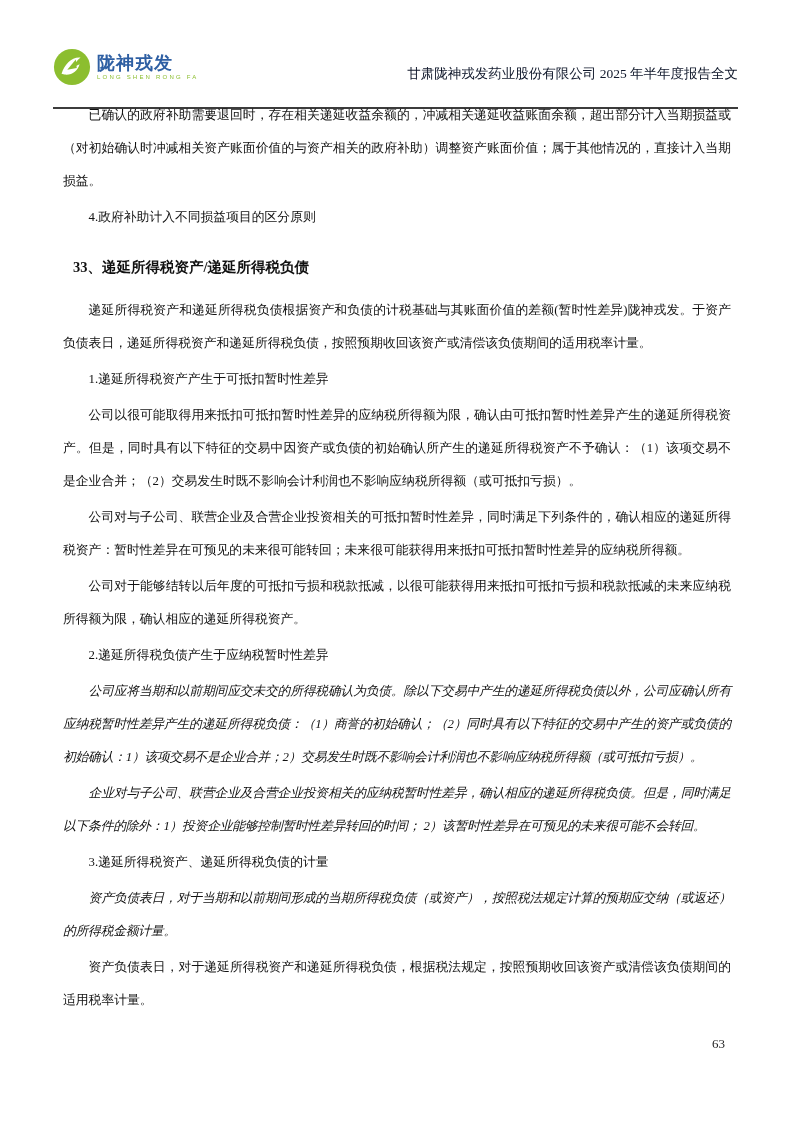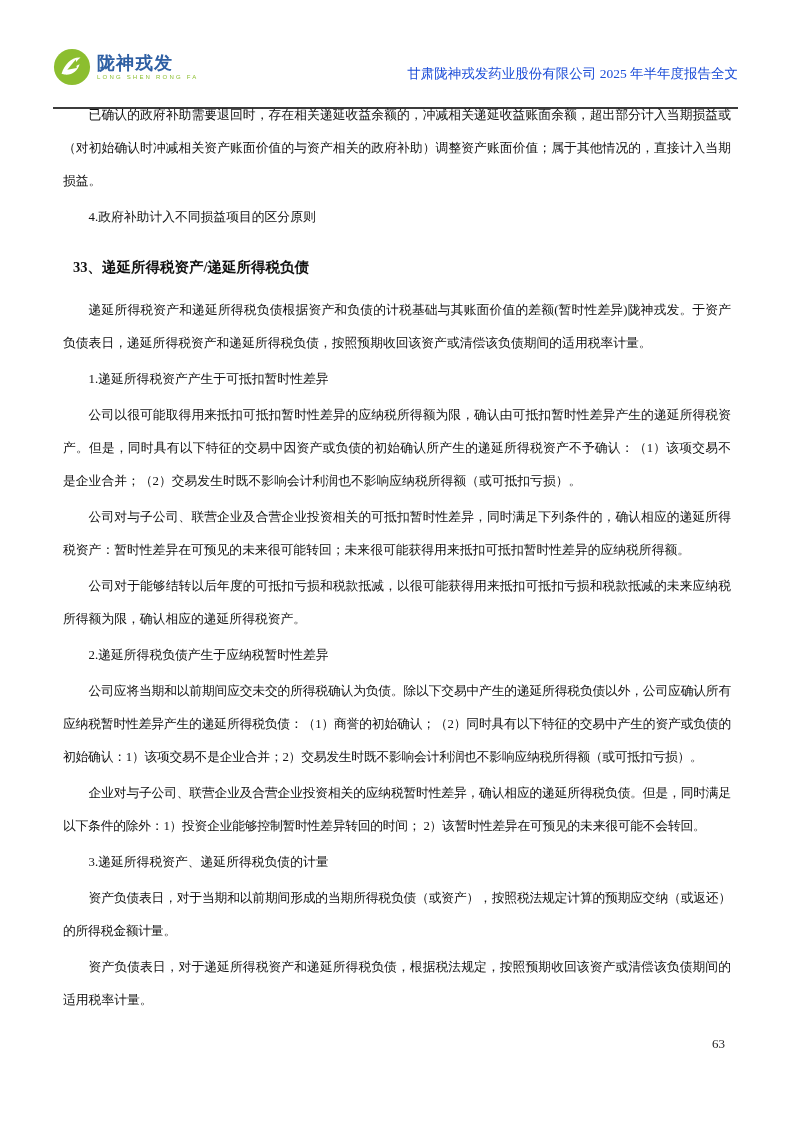--- a/index.html
+++ b/index.html
@@ -39,40 +39,40 @@
   }
   .logo-en {
     font-family: "Liberation Sans", "DejaVu Sans", sans-serif;
     font-size: 6px;
     color: #8cbe2f;
     letter-spacing: 2.2px;
     line-height: 8px;
   }
   .doc-title {
     font-size: 13.5px;
-    color: #1d4ed8;
+    color: #0f172a;
     padding-bottom: 3px;
     white-space: nowrap;
     text-align: right;
   }
   
   .content {
     position: absolute;
     top: 96px;
     left: 60px;
     width: 674px;
     font-size: 12.8px;
     line-height: 33px;
     text-align: justify;
   }
   .para {
     margin: 3px;
     text-indent: 2em;
   }
-  .tight { letter-spacing: -0.25px; }
+  .tight { letter-spacing: -0.25px; font-style: italic; }
   .section-heading {
     margin: 17px 0 10px 0;
     padding-left: 13px;
     font-size: 14.5px;
     font-weight: bold;
     line-height: 33px;
     text-align: left;
     text-indent: 0;
   }
   

